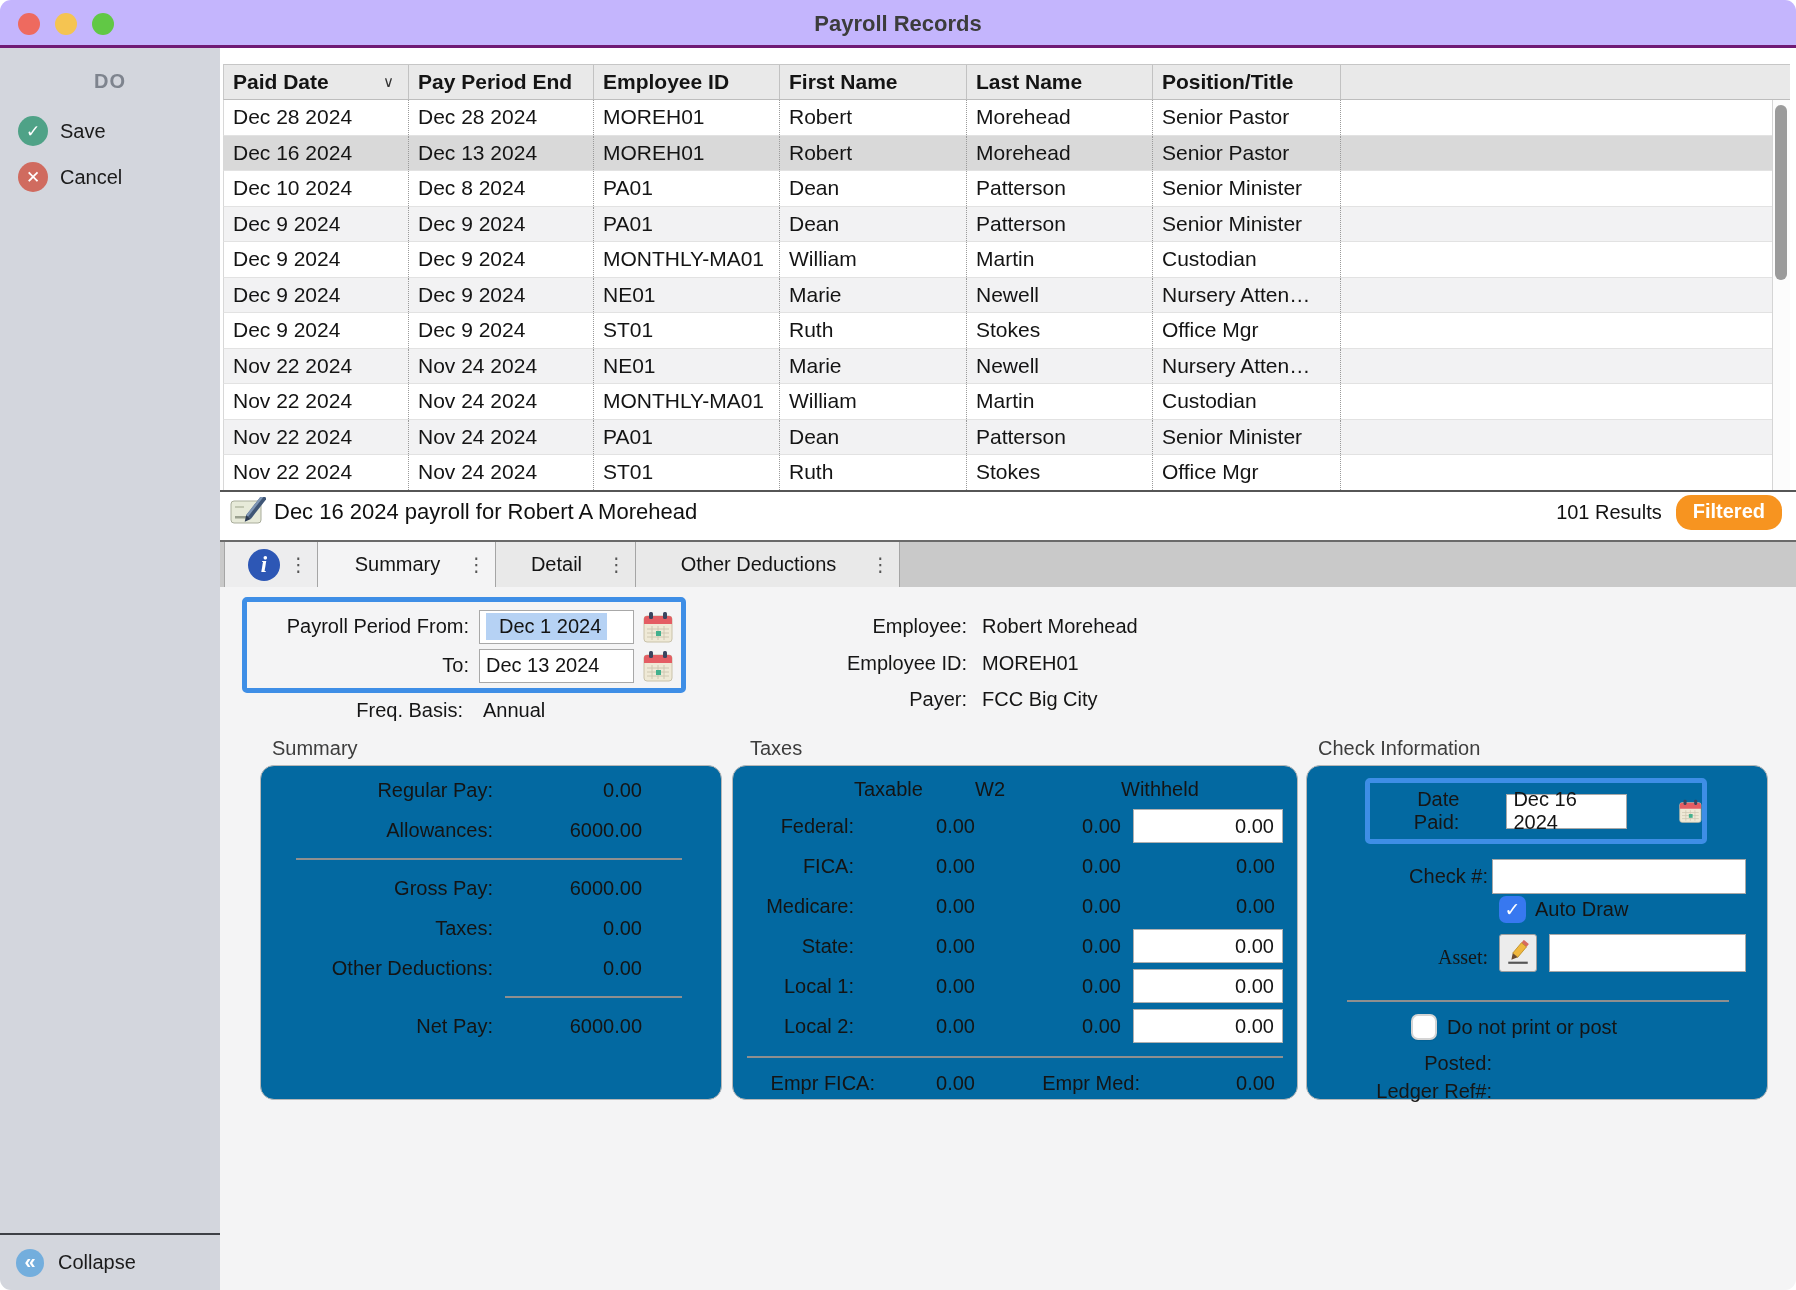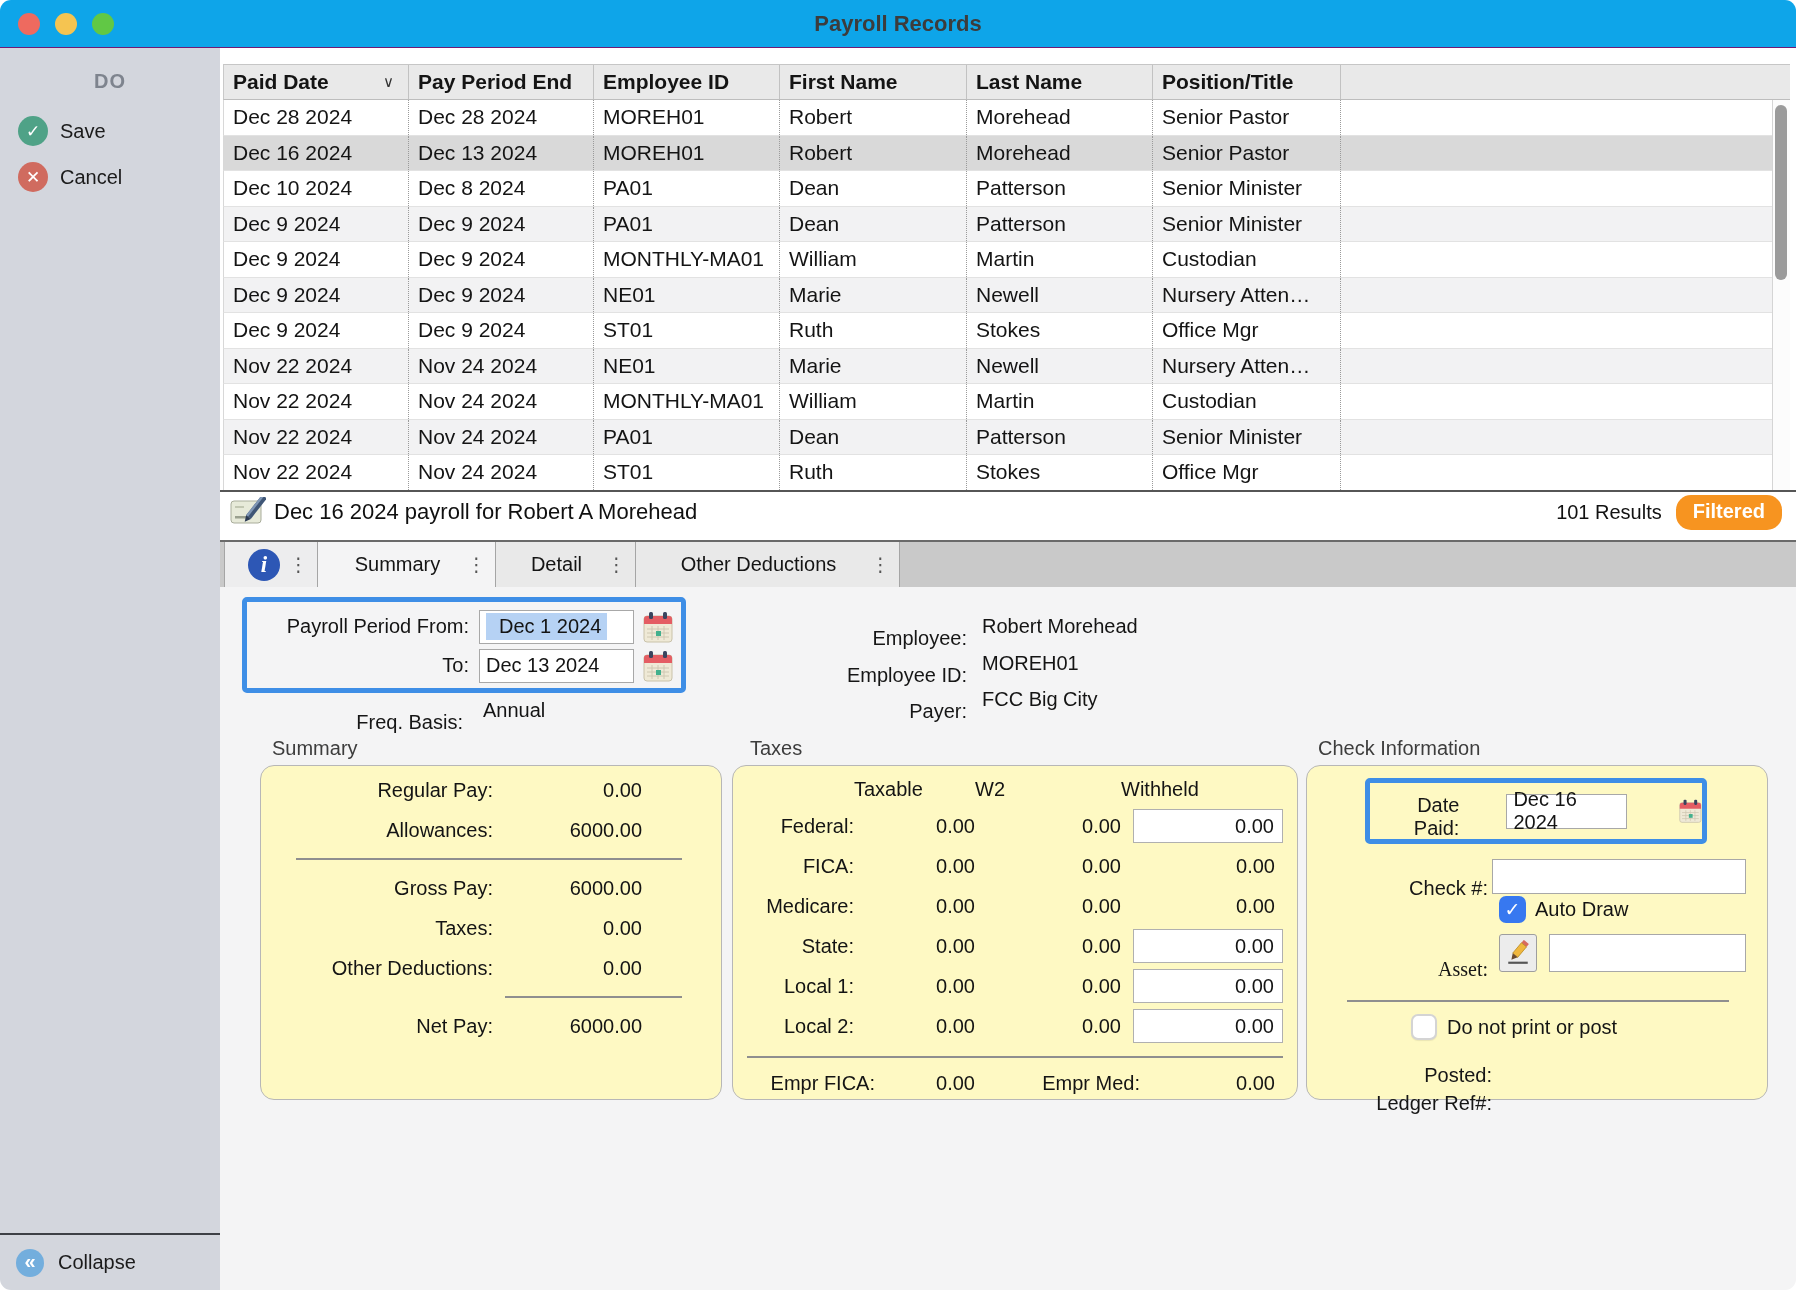--- a/index.html
+++ b/index.html
@@ -1,20 +1,20 @@
 <!DOCTYPE html>
 <html><head>
 <meta charset="utf-8">
 <style>
   * { margin:0; padding:0; box-sizing:border-box; }
   html,body { width:1796px; height:1290px; background:#ffffff; font-family:"Liberation Sans","DejaVu Sans",sans-serif; color:#141414; overflow:hidden; }
   .window { width:1796px; height:1290px; border-radius:11px; overflow:hidden; background:#fff; position:relative; }
 
   
-  .titlebar { height:48px; background:#0ea5e9; position:relative; border-bottom:1px solid #701a75; }
+  .titlebar { height:48px; background:#c4b5fd; position:relative; border-bottom:3px solid #701a75; }
   .lights { position:absolute; left:18px; top:0; height:48px; display:flex; align-items:center; gap:15px; }
   .light { width:22px; height:22px; border-radius:50%; }
   .light.red { background:#ee6a5f; }
   .light.yellow { background:#f5c451; }
   .light.green { background:#61c845; }
   .win-title { position:absolute; left:0; right:0; top:0; height:48px; line-height:48px; text-align:center; font-size:22px; font-weight:bold; color:#3c3c3c; }
 
   
   .main { display:flex; height:1242px; }
   .sidebar { width:220px; background:#d3d6dd; display:flex; flex-direction:column; flex-shrink:0; }
@@ -61,38 +61,38 @@
   .tab.t-summary { width:178px; background:#f4f4f5; }
   .tab.t-detail { width:140px; background:#e9e9e9; }
   .tab.t-other { width:264px; background:#e9e9e9; }
   .tab-label { padding-right:18px; }
   .info-circle { width:32px; height:32px; border-radius:50%; background:#2d57b5; color:#fff; font-family:"Liberation Serif","DejaVu Serif",serif; font-style:italic; font-weight:bold; font-size:23px; display:flex; align-items:center; justify-content:center; margin-right:14px; }
   .tab-filler { flex:1; }
 
   
   .form-area { flex:1; background:#f4f4f5; position:relative; font-size:20px; }
   .abs { position:absolute; }
-  .rlabel { text-align:right; color:#161616;margin-top:12px; }
+  .rlabel { text-align:right; color:#161616; }
   .inputbox { background:#fff; border:1px solid #a8a8a8; display:flex; align-items:center; padding-left:6px; font-size:20px; }
 
   .period-box { left:22px; top:10px; width:444px; height:96px; border:5px solid #3e8ee6; border-radius:5px; padding-top:6px; }
   .p-row { display:flex; align-items:center; height:37px; margin-bottom:2px; }
   .p-label { width:222px; text-align:right; }
   .p-input { margin-left:10px; width:155px; height:34px; }
   .sel-text { background:#b6d2f4; padding:2px 6px 2px 13px; }
   .cal-btn { margin-left:9px; width:30px; height:32px; cursor:default; }
 
   .freq-label { left:0; top:112px; width:243px; }
   .freq-value { left:263px; top:112px; }
 
   .emp-label { left:487px; width:260px; }
   .emp-value { left:762px; }
 
   .panel-label { font-size:20px; color:#3d3d3d; }
-  .panel { top:178px; height:335px; background:#fef9c3; border:1px solid #b7b7b7; border-radius:14px; }
+  .panel { top:178px; height:335px; background:#0369a1; border:1px solid #b7b7b7; border-radius:14px; }
   .panel-summary { left:40px; width:462px; padding-top:4px; }
   .panel-taxes { left:512px; width:566px; }
   .panel-check { left:1086px; width:462px; }
 
   .srow { display:grid; grid-template-columns:232px 149px 1fr; height:40px; align-items:center; }
   .s-label { text-align:right; }
   .s-value { text-align:right; }
   .s-hr { height:2px; background:#8f8f8f; margin-top:8px; margin-bottom:8px; }
   .s-hr.full { margin-left:35px; width:386px; }
   .s-hr.short { margin-left:244px; width:177px; }

